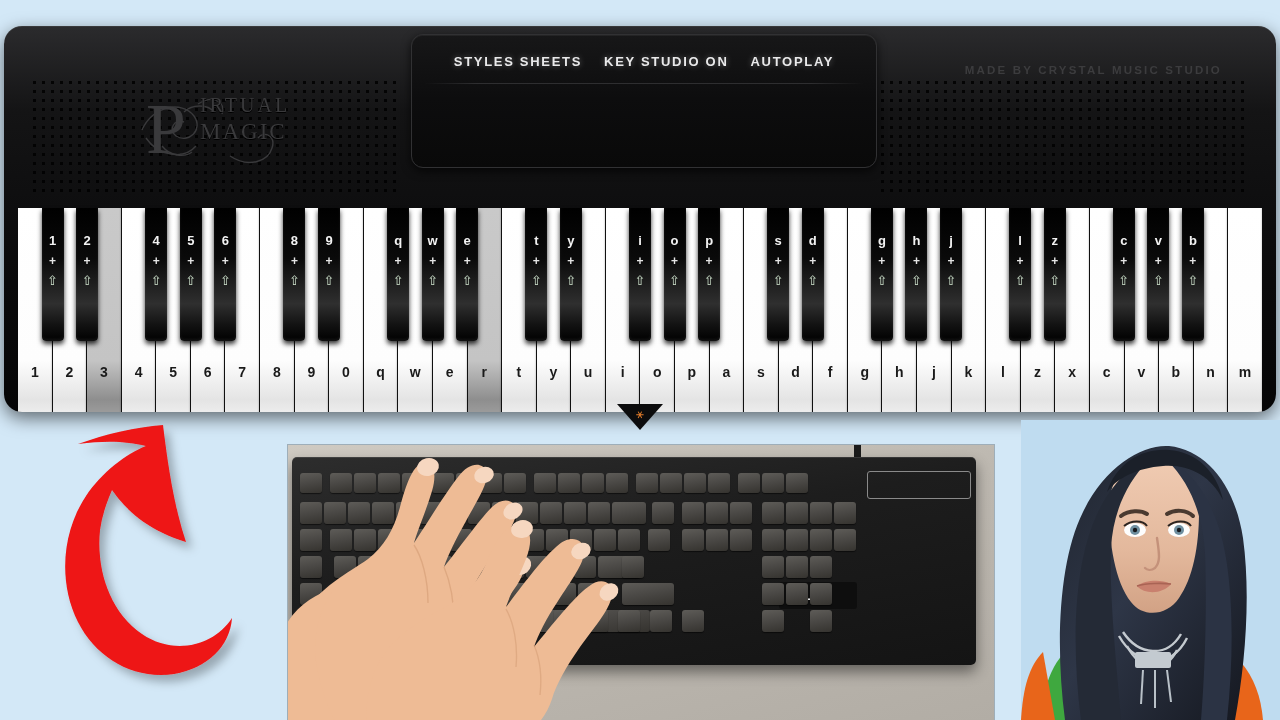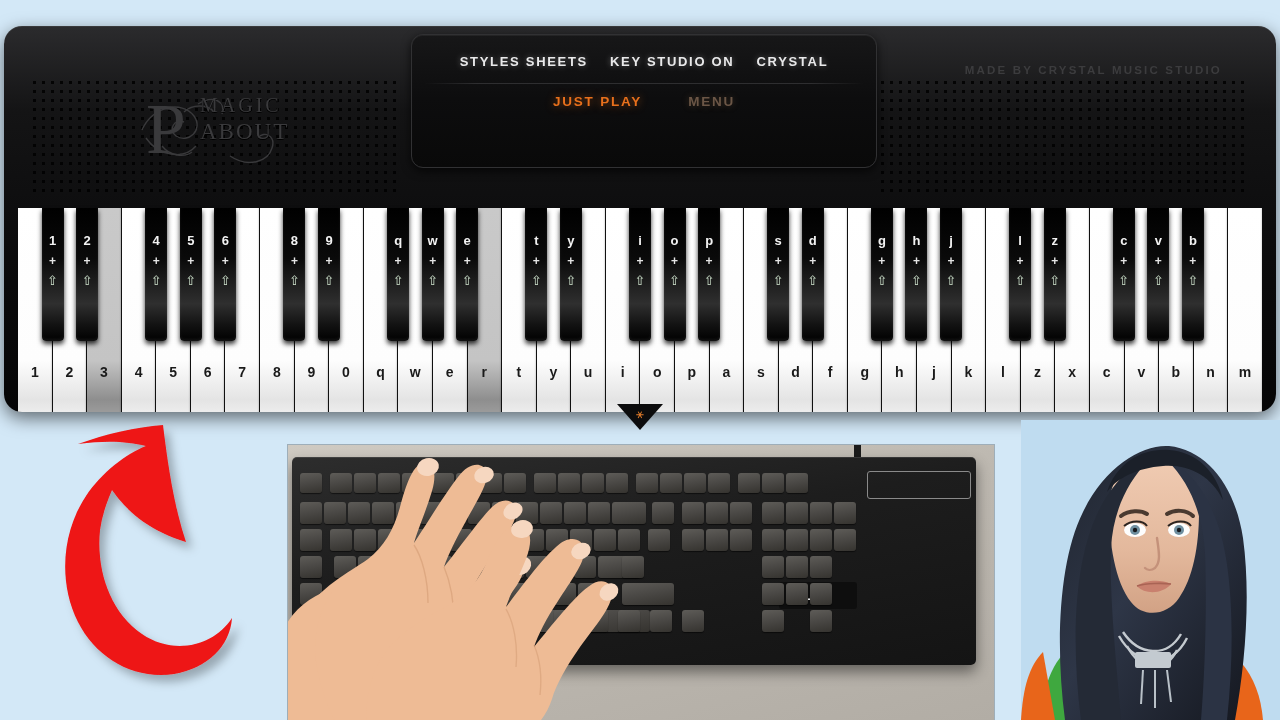--- a/index.html
+++ b/index.html
@@ -325,37 +325,33 @@
         <path d="M20 44 C30 20, 60 14, 72 30 C82 44, 66 58, 54 50 C46 44, 52 32, 62 36"></path>
         <path d="M24 52 C36 70, 62 74, 74 60"></path>
         <path d="M76 18 C92 8, 104 16, 100 28"></path>
         <path d="M108 70 C126 82, 146 76, 150 62 C154 50, 142 44, 136 52"></path>
         <path d="M62 26 C70 18, 86 18, 92 26"></path>
         <path d="M40 60 C48 70, 62 72, 70 66"></path>
       </svg>
       <svg viewBox="0 0 60 80" width="58" height="80" style="position:absolute;left:24px;top:6px;">
         <text x="0" y="62" font-family="Liberation Serif, serif" font-size="74" fill="#3a3a3c">P</text>
       </svg>
-      <div id="logo-text-v">MAGIC</div>
-      <div id="logo-text-p">ABOUT</div>
+      <div id="logo-text-v">IRTUAL</div>
+      <div id="logo-text-p">MAGIC</div>
     </div>
 
     <div id="maker-credit">MADE BY CRYSTAL MUSIC STUDIO</div>
 
     <div id="menu-panel">
       <div class="menu-row">
         <span class="menu-item">STYLES SHEETS</span>
         <span class="menu-item">KEY STUDIO ON</span>
-        <span class="menu-item">CRYSTAL</span>
+        <span class="menu-item">AUTOPLAY</span>
       </div>
       <div id="menu-divider"></div>
-      <div id="menu-row-modes">
-        <span class="mode-item mode-active">JUST PLAY</span>
-        <span class="mode-item mode-inactive">MENU</span>
-      </div>
     </div>
 
     <div id="keyboard">
       <div id="white-keys">
           <div class="white-key">
             <span class="wk-label">1</span>
           </div>
           <div class="white-key">
             <span class="wk-label">2</span>
           </div>

